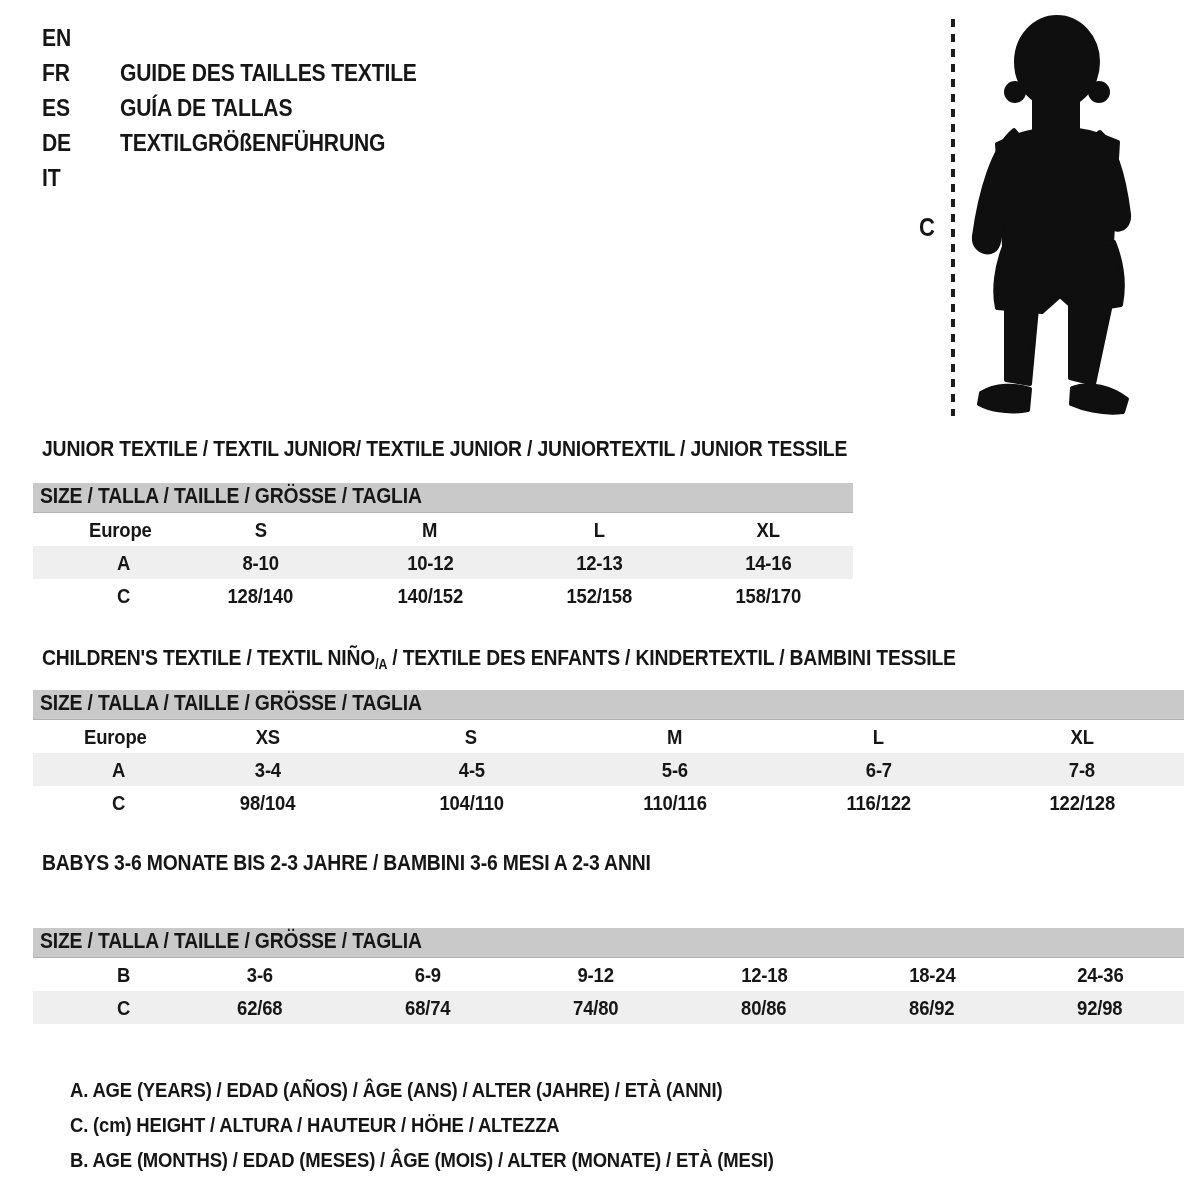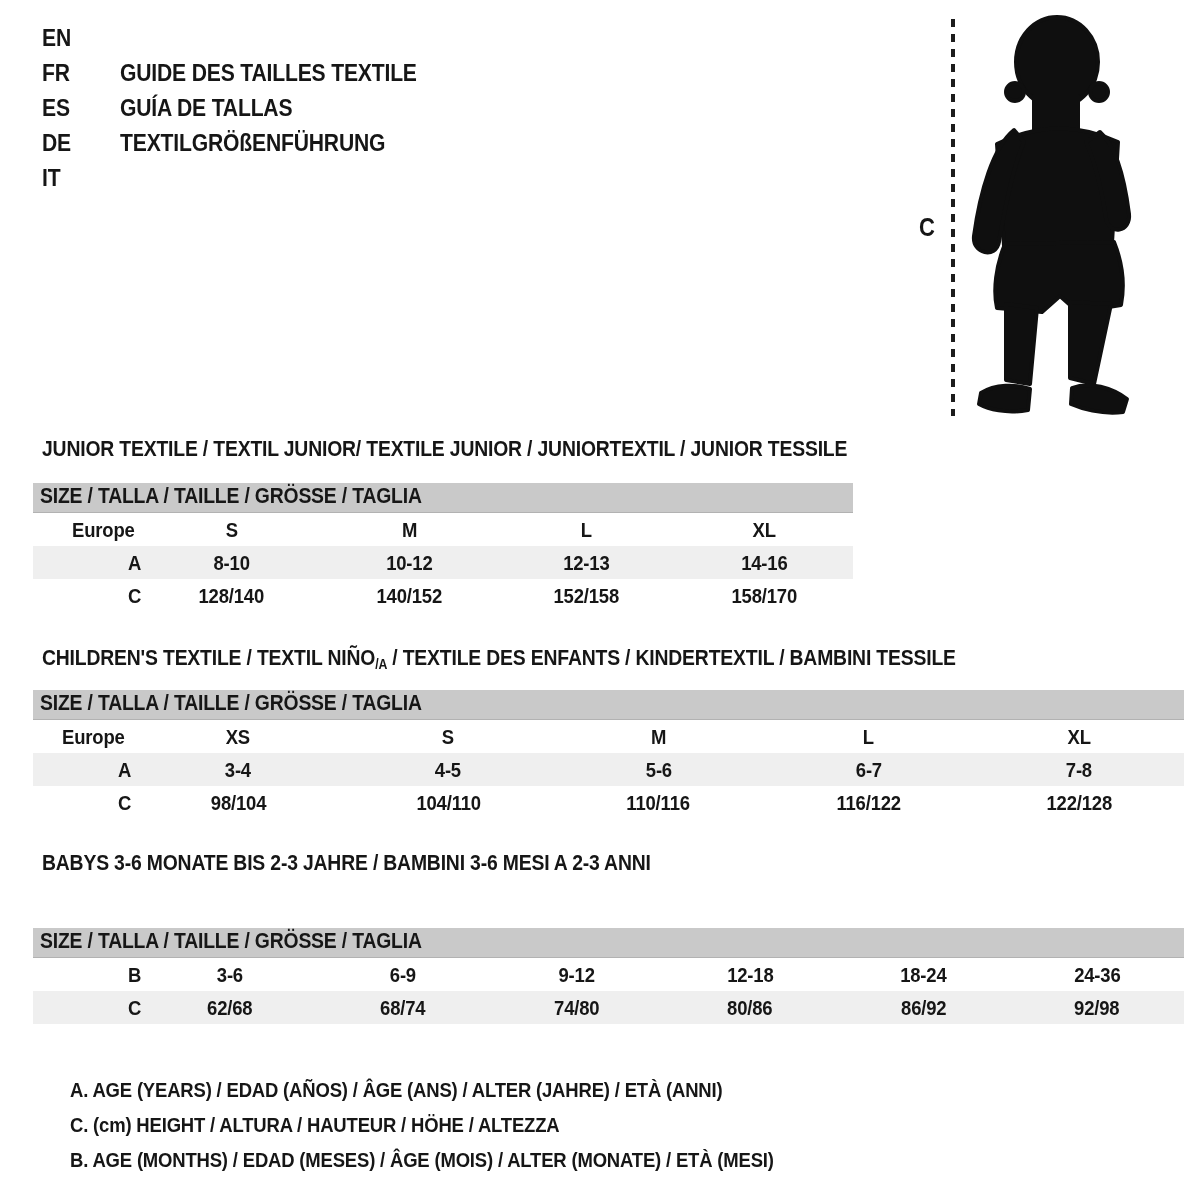--- a/index.html
+++ b/index.html
@@ -33,21 +33,21 @@
 
   
   .size-table { position:absolute; left:33px; }
   .thead {
     height:30px; background:#c9c9c9; border-bottom:1px solid #b2b2b2;
     display:flex; align-items:flex-start; padding-left:7px; box-sizing:border-box;
     font-size:22px;
   }
   .trow { height:33px; display:flex; align-items:center; font-size:21px; }
   .row-alt { background:#efefef; }
-  .tlabel { display:flex; justify-content:flex-end; padding-left:7px; box-sizing:border-box; }
+  .tlabel { display:flex; justify-content:center; padding-left:7px; box-sizing:border-box;margin-left:33px; }
   .tcell { flex:1; display:flex; justify-content:center; }
   .t-junior   { width:820px; }  .t-junior .tlabel   { width:110px; }
   .t-children { width:1151px; } .t-children .tlabel { width:100px; }
   .t-babies   { width:1151px; } .t-babies .tlabel   { width:110px; }
 
   
   .sub-a { font-size:14px; vertical-align:-4px; }
 
   
   .legend { position:absolute; left:42px; top:1072px; }

